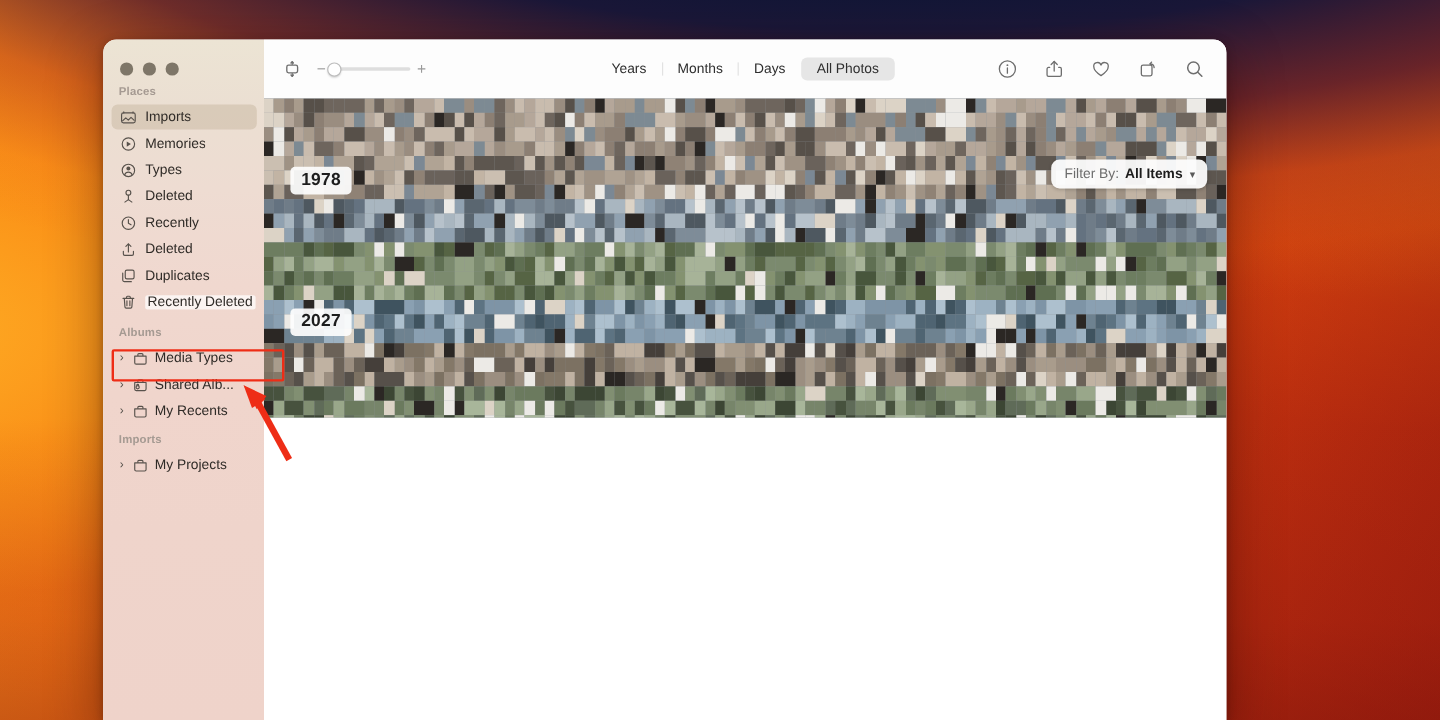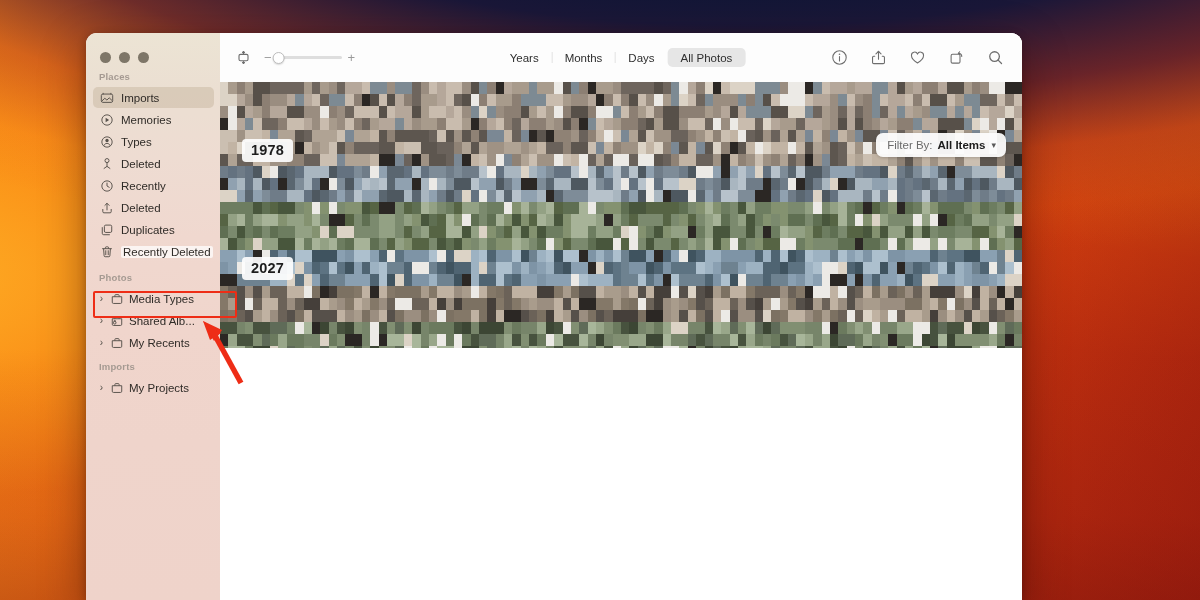--- a/index.html
+++ b/index.html
@@ -431,21 +431,21 @@
             <path d="M6.2 4.2V3a.9.9 0 0 1 .9-.9h1.8a.9.9 0 0 1 .9.9v1.2"></path>
             <path d="M4.1 4.2l.6 8.1a1.2 1.2 0 0 0 1.2 1.1h4.2a1.2 1.2 0 0 0 1.2-1.1l.6-8.1" stroke-linejoin="round"></path>
             <path d="M6.6 6.5v4.6M9.4 6.5v4.6" stroke-linecap="round"></path>
           </svg>
         </span>
         <span class="lbl">Recently Deleted</span>
       </div>
     </div>
 
     <div class="side-group albums">
-      <div class="side-section-title">Photos</div>
+      <div class="side-section-title">Albums</div>
 
       <div class="side-item has-chev">
         <span class="chev">›</span>
         <span class="ic">
           <svg width="14" height="14" viewBox="0 0 16 16" fill="none" stroke="currentColor" stroke-width="1.1">
             <path d="M2.6 5.4h10.8v6.3a1.4 1.4 0 0 1-1.4 1.4H4a1.4 1.4 0 0 1-1.4-1.4z" stroke-linejoin="round"></path>
             <path d="M5.6 5.4V3.9a.9.9 0 0 1 .9-.9h3a.9.9 0 0 1 .9.9v1.5"></path>
           </svg>
         </span>
         <span class="lbl">Media Types</span>

